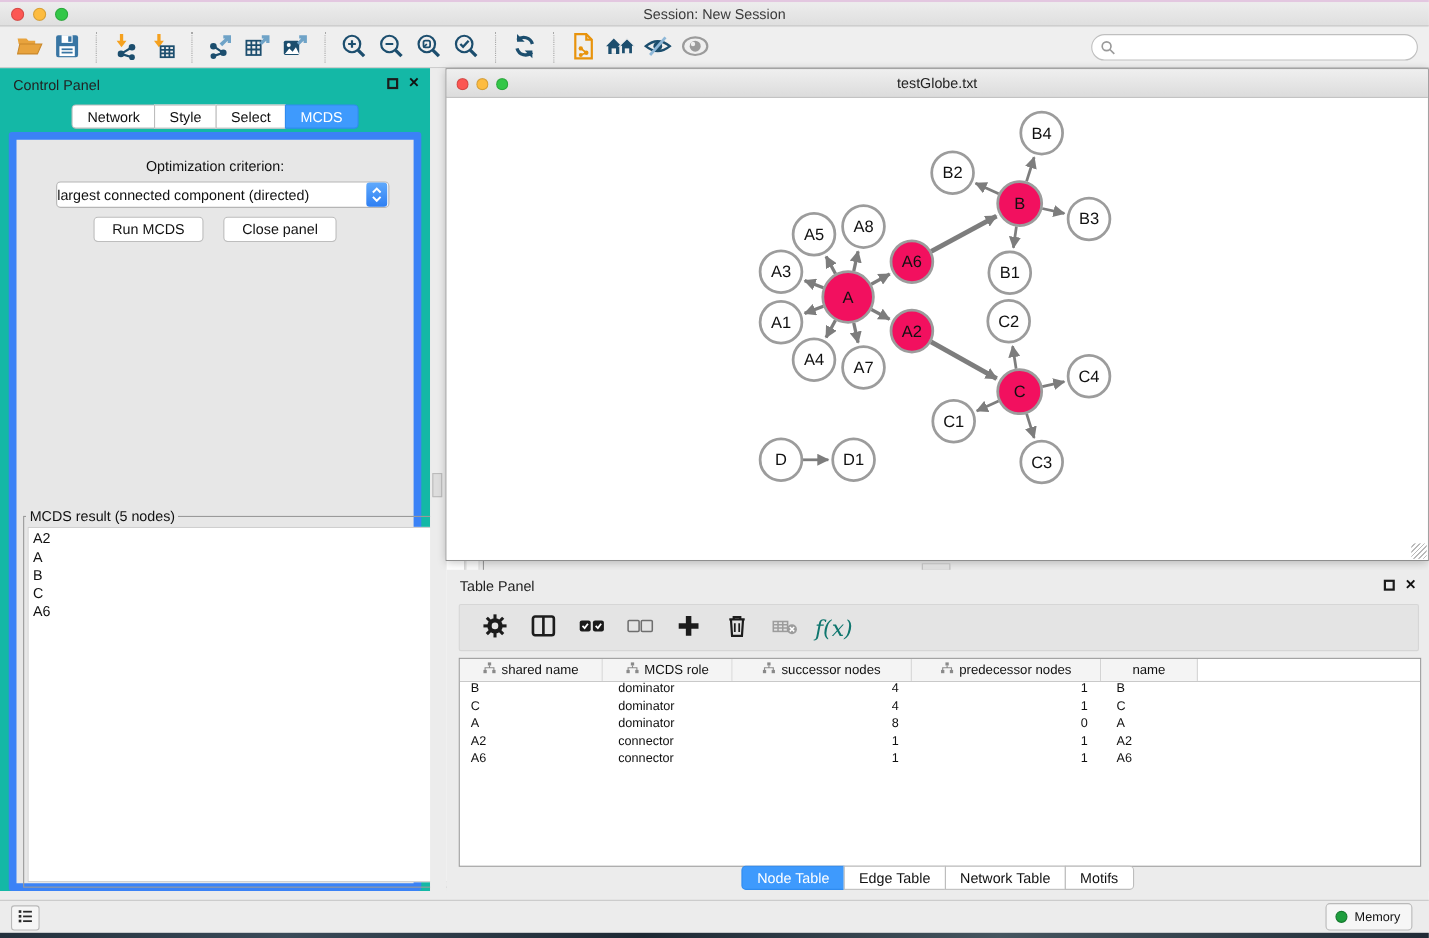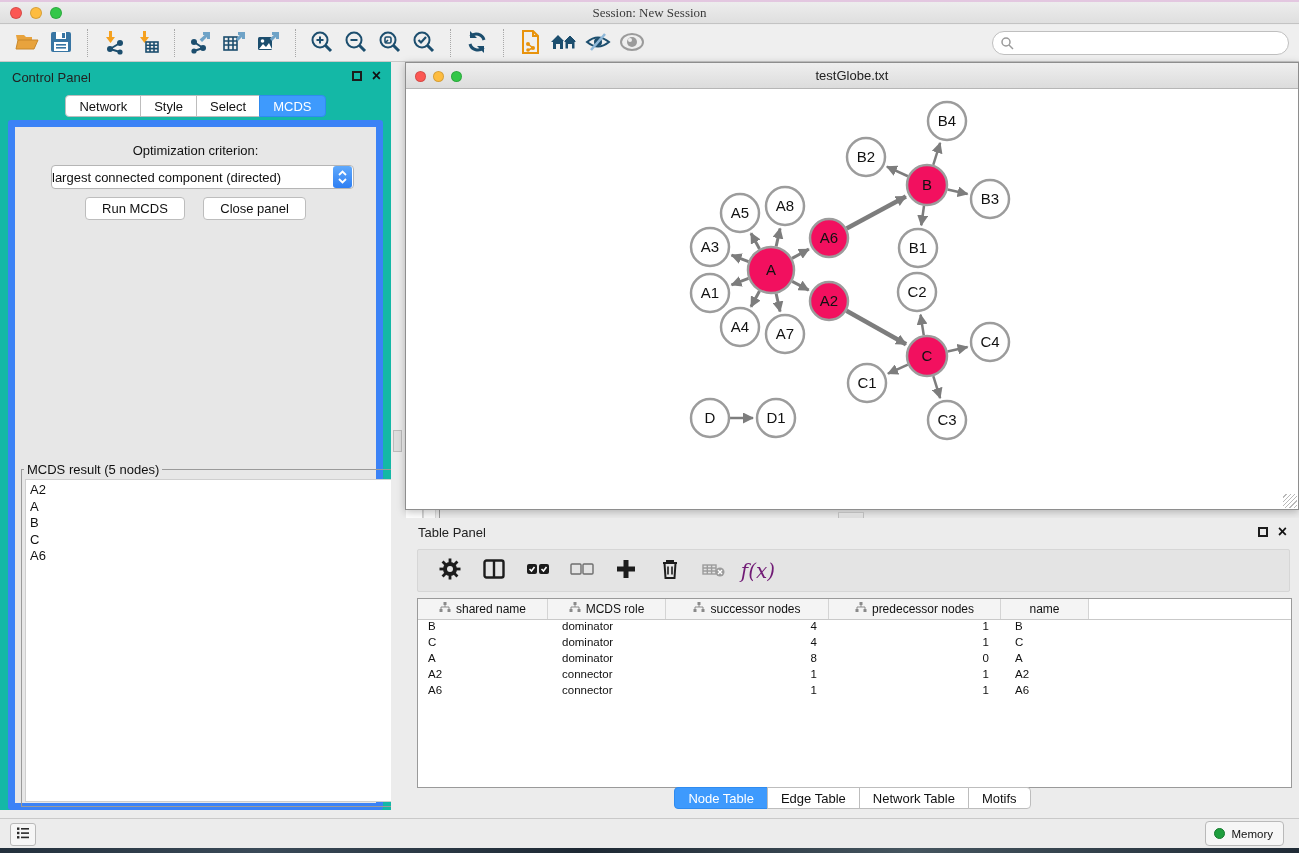--- a/index.html
+++ b/index.html
@@ -2,21 +2,21 @@
 <html><head>
 <meta charset="utf-8">
 <style>
   * { margin:0; padding:0; box-sizing:border-box; }
   html,body { width:1299px; height:853px; overflow:hidden; font-family:"Liberation Sans", sans-serif; }
   .app { position:relative; width:1299px; height:853px; background:#ECECEC; }
 
   
   .desktop-top { position:absolute; left:0; top:0; width:100%; height:2px; background:#e3c7e0; }
   .titlebar { position:absolute; left:0; top:2px; width:100%; height:22px;
-    background:linear-gradient(#EDEDED,#DFDFDF); border-bottom:1px solid #C3C3C3;font-family:Liberation Serif, serif; }
+    background:linear-gradient(#EDEDED,#DFDFDF); border-bottom:1px solid #C3C3C3; }
   .lights { position:absolute; left:10px; top:5px; display:flex; gap:8px; }
   .light { width:12px; height:12px; border-radius:50%; border:1px solid rgba(0,0,0,.15); }
   .light.red{background:#FC5753} .light.yellow{background:#FDBC40} .light.green{background:#33C748}
   .win-title { position:absolute; left:0; right:0; top:3px; text-align:center; font-size:13px; color:#3a3a3a; }
 
   
   .toolbar { position:absolute; left:0; top:25px; width:100%; height:37px; background:#EFEFEF;
     border-bottom:1px solid #C9C9C9; display:flex; align-items:center; padding:0 10px; }
   .tb-btn { width:34px; height:30px; display:flex; align-items:center; justify-content:center; background:none; border:none; cursor:pointer; }
   .tb-sep { width:1px; height:28px; border-left:1px dotted #A8A8A8; margin:0 9px; }
@@ -74,21 +74,21 @@
   .graph-node text { font-size:15px; fill:#111; }
 
   
   .tp { position:absolute; left:406px; top:518px; width:893px; height:292px; background:#ECECEC; }
   .tp-header { position:absolute; left:12px; top:7px; font-size:13px; color:#222; }
   .tp .panel-ctrls { right:12px; top:8px; }
   .tp-toolbar { position:absolute; left:11px; top:31px; width:873px; height:43px; background:#E4E4E4;
     border:1px solid #D6D6D6; border-radius:2px; display:flex; align-items:center; padding-left:14px; gap:8px; }
   .tp-btn { width:36px; height:34px; display:flex; align-items:center; justify-content:center; background:none; border:none; cursor:pointer; }
   .tp-btn.disabled { cursor:default; }
-  .fx { font-family:"DejaVu Serif", serif; font-style:italic; font-size:20px; color:#701a75; }
+  .fx { font-family:"DejaVu Serif", serif; font-style:italic; font-size:20px; color:#0f766e; }
   .tp-table { position:absolute; left:11px; top:80px; width:875px; height:190px; background:#fff; border:1px solid #9a9a9a; overflow:hidden; }
   .tp-thead { display:flex; height:21px; border-bottom:1px solid #C9C9C9; font-size:12px; color:#111; }
   .th { display:flex; align-items:center; justify-content:center; gap:5px; background:#F4F4F4; border-right:1px solid #D4D4D4; position:relative; }
   .th .lbl { pointer-events:none; }
   .tr { display:flex; height:16px; font-size:11.5px; color:#111; }
   .td { overflow:hidden; white-space:nowrap; }
   .td.left { padding-left:10px; text-align:left; }
   .td.l2 { padding-left:14px; }
   .td.right { padding-right:12px; text-align:right; }
   .tp-tabs { position:absolute; left:0; top:269px; width:100%; text-align:center; }

